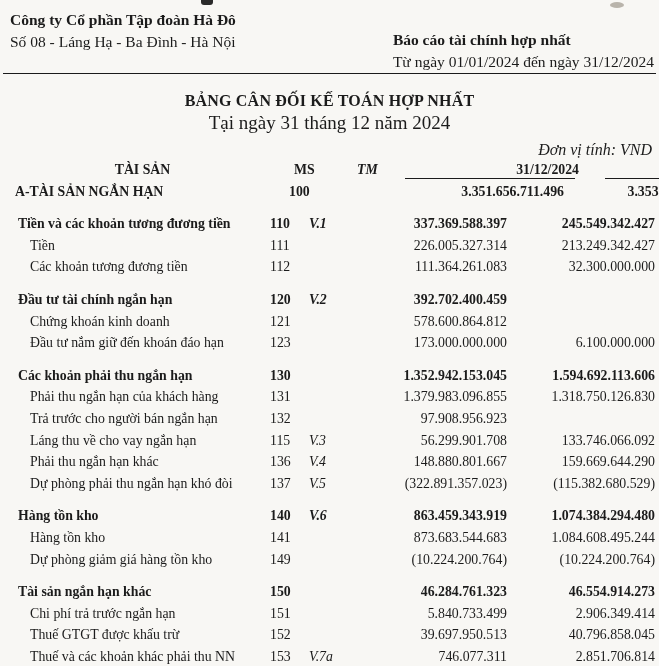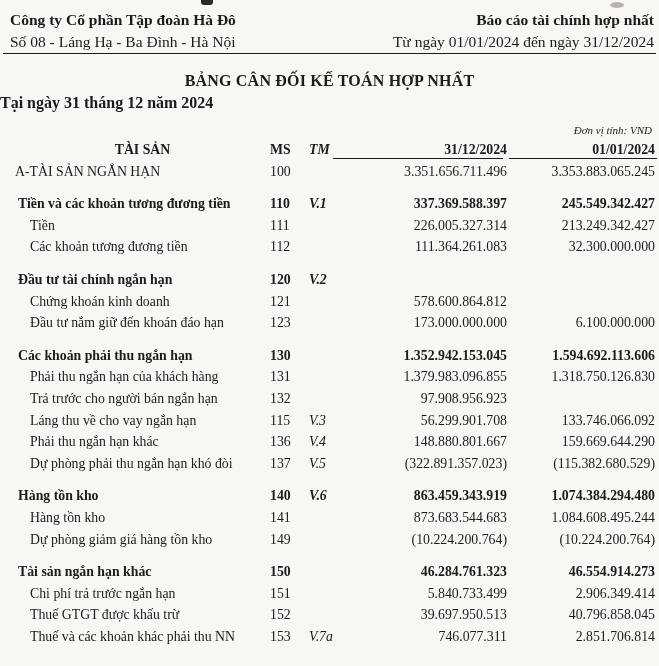--- a/index.html
+++ b/index.html
@@ -32,21 +32,21 @@
     width: 14px; height: 6px; background: #b9b4ab;
     border-radius: 50%;
   }
   .doc-header {
     display: flex;
     justify-content: space-between;
     align-items: flex-start;
     padding: 0 5px 0 10px;
   }
   .dh-left  { text-align: left; }
-  .dh-right { text-align: right; }
+  .dh-right { text-align: left; margin-top: 20px; }
   .dh-line1 {
     font-weight: bold;
     font-size: 15.5px;
     line-height: 22px;
   }
   .dh-line2 {
     font-size: 15.5px;
     line-height: 22px;
   }
   .header-rule {
@@ -57,58 +57,58 @@
   }
   .doc-title {
     text-align: center;
     font-weight: bold;
     font-size: 16px;
     line-height: 22px;
     margin-top: 16px;
     letter-spacing: .2px;
   }
   .doc-subtitle {
-    font-size: 16px;
-    line-height: 22px;
-    font-weight: bold;
+    text-align: center;
+    font-size: 19px;
+    line-height: 22px;
   }
   .unit-note {
     text-align: right;
     font-style: italic;
-    font-size: 11px;
+    font-size: 16px;
     line-height: 18px;
     margin-top: 7px;
     padding-right: 7px;
   }
   .bstable {
     padding: 0 4px 0 15px;
     font-size: 13.8px;
   }
   .trow {
     display: grid;
     grid-template-columns: 255px 32px 45px 160px 148px;
     align-items: baseline;
     line-height: 21.6px;
   }
   .c-name { white-space: nowrap; }
   .c-code { white-space: nowrap; }
   .c-note { padding-left: 7px; white-space: nowrap; font-style: italic; }
   .c-val  { text-align: right; white-space: nowrap; }
-  .thead  { font-weight: bold; }
+  .thead  { font-weight: bold; gap: 24px; }
   .thead .c-name { text-align: center; }
   .thead .c-val  { position: relative; }
   .thead .c-val::after {
     content: "";
     position: absolute;
     bottom: 2px;
     border-bottom: 1.5px solid #1b1b1b;
   }
   .thead .c-val.v1::after { left: -14px; right: 4px; }
   .thead .c-val.v2::after { left: 2px;  right: -2px; }
-  .total-row { font-weight: normal; }
+  .total-row { font-weight: bold; gap: 19px; }
   .section   { font-weight: bold; margin-top: 11px; }
   .section .c-name { padding-left: 3px; }
   .item .c-name    { padding-left: 15px; }
 </style>
 </head>
 <body>
 
 <div class="page">
 
   <div class="speck-1"></div>
@@ -169,20 +169,21 @@
     <span class="c-name">Các khoản tương đương tiền</span>
     <span class="c-code">112</span>
     <span class="c-note"></span>
     <span class="c-val">111.364.261.083</span>
     <span class="c-val">32.300.000.000</span>
   </div>
         <div class="trow section">
     <span class="c-name">Đầu tư tài chính ngắn hạn</span>
     <span class="c-code">120</span>
     <span class="c-note">V.2</span>
+    <span class="c-val">392.702.400.459</span>
   </div>
         <div class="trow item">
     <span class="c-name">Chứng khoán kinh doanh</span>
     <span class="c-code">121</span>
     <span class="c-note"></span>
     <span class="c-val">578.600.864.812</span>
   </div>
         <div class="trow item">
     <span class="c-name">Đầu tư nắm giữ đến khoán đáo hạn</span>
     <span class="c-code">123</span>

